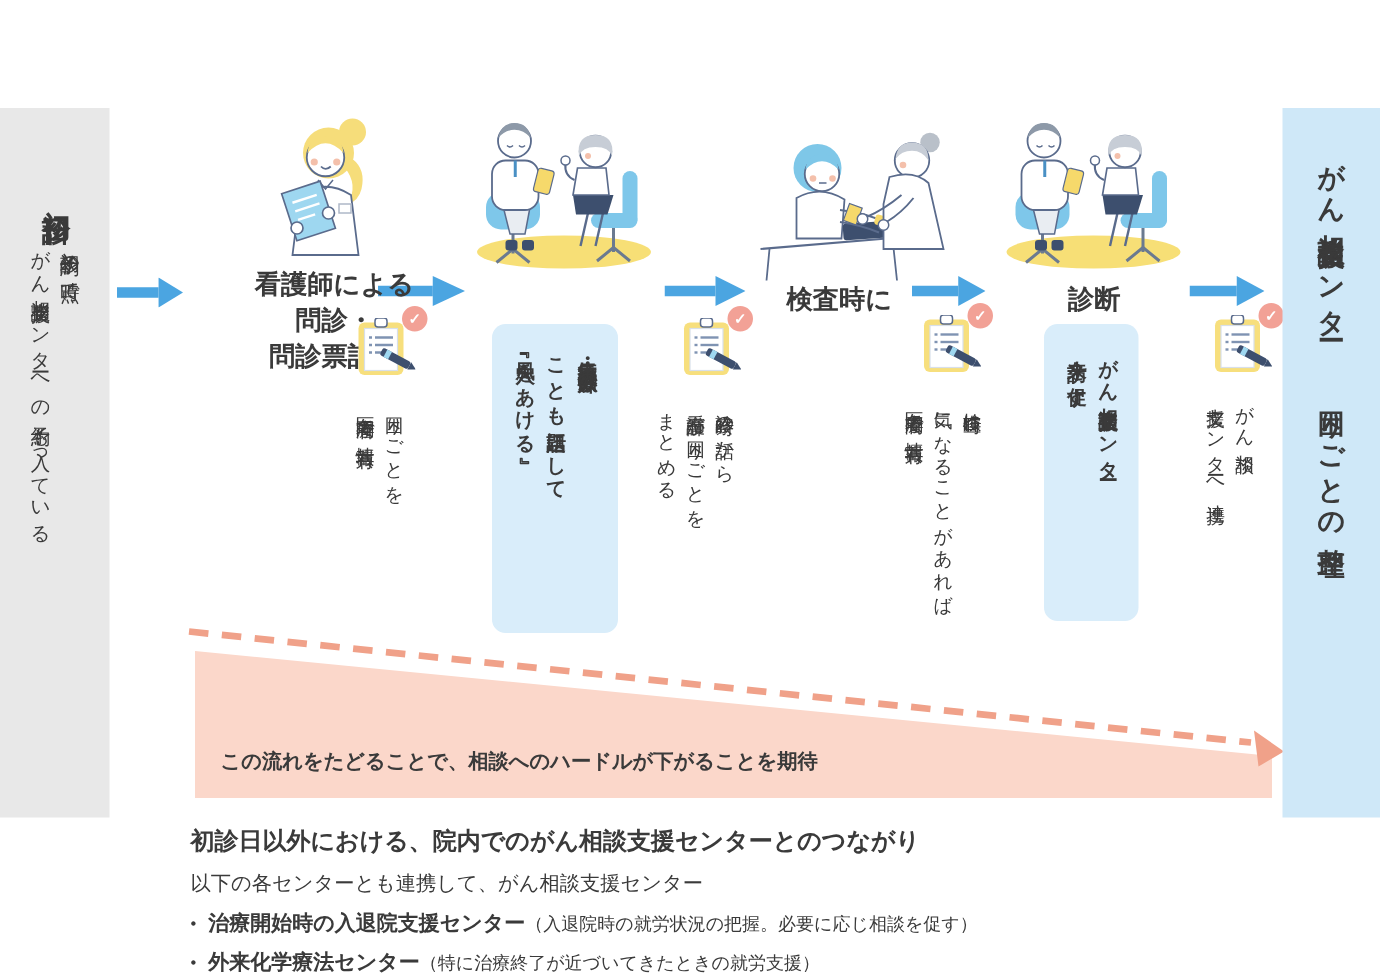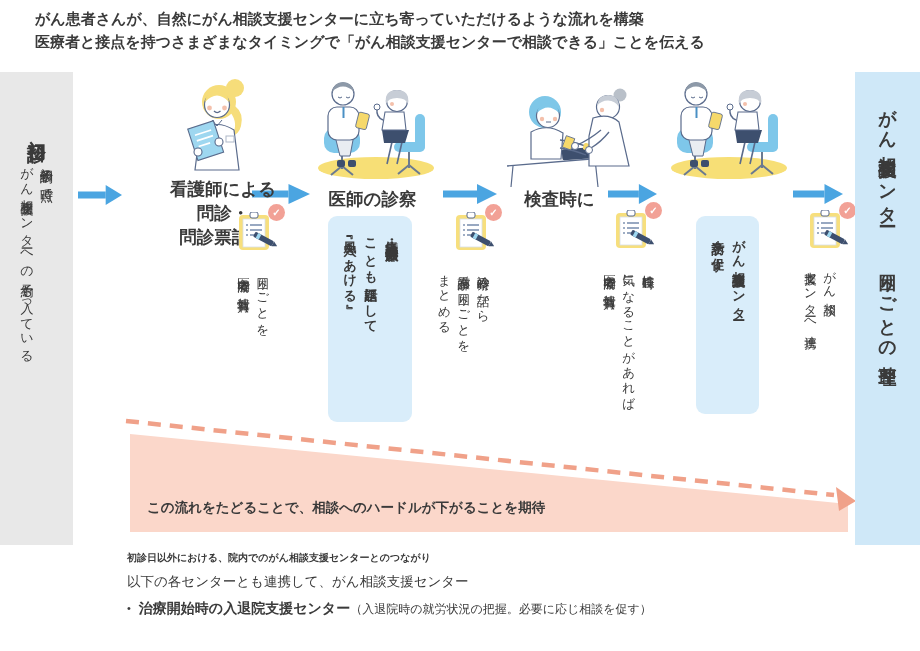--- a/index.html
+++ b/index.html
@@ -19,36 +19,32 @@
   .step-label{position:absolute;font-weight:bold;font-size:17.5px;line-height:24px;text-align:center;white-space:pre-line;}
   .clip{position:absolute;width:44px;height:40px;}
   .badge{position:absolute;width:17px;height:17px;border-radius:50%;background:#f2a196;color:#fff;
          font-size:10px;font-weight:bold;display:flex;align-items:center;justify-content:center;}
   .note{position:absolute;font-size:12.5px;line-height:1.55;letter-spacing:1px;height:170px;}
   .hl-box{position:absolute;background:#d9edfa;border-radius:9px;display:flex;justify-content:center;padding-top:14px;box-sizing:border-box;}
   .hl-text{font-weight:bold;font-size:13px;line-height:1.6;letter-spacing:1px;}
   .wedge-svg{position:absolute;left:0;top:0;pointer-events:none;}
   .wedge-caption{position:absolute;left:147px;top:499px;font-size:13.5px;font-weight:700;color:#3a3a3a;}
   .footer{position:absolute;left:127px;top:551px;}
-  .footer-h{font-size:10px;font-weight:bold;margin-bottom:8px;}
+  .footer-h{font-size:16px;font-weight:bold;margin-bottom:8px;}
   .footer-sub{font-size:13.5px;margin-bottom:9px;}
   .footer-li{font-size:14px;margin-bottom:8px;}
   .footer-li .dot{font-size:11px;margin-right:8px;vertical-align:1px;}
   .footer-li .bname{font-weight:bold;margin-top:40px;}
   .footer-li .bdetail{font-size:12px;}
 </style>
 </head>
 <body>
 
 <div class="canvas">
 
-  <div class="title">
-    <div>がん患者さんが、自然にがん相談支援センターに立ち寄っていただけるような流れを構築</div>
-    <div>医療者と接点を持つさまざまなタイミングで「がん相談支援センターで相談できる」ことを伝える</div>
-  </div>
 
   <div class="bar bar-left">
     <div class="vtext bar-title">初診日</div>
     <div class="vtext bar-desc">初診予約の時点で、
 がん相談支援センターへの予約も入っている</div>
   </div>
 
   <svg class="wedge-svg" width="920" height="651" viewBox="0 0 920 651">
     <polygon points="130,434 848,504 848,532 130,532" fill="#fbd7ca"></polygon>
     <line x1="126" y1="421" x2="834" y2="495" stroke="#f0a189" stroke-width="4.5" stroke-dasharray="13 9"></line>
@@ -187,22 +183,22 @@
     <path d="M71 42 q-7-3 -6-11" stroke="#5a6b8c" stroke-width="1.4" fill="none"></path>
     <circle cx="65" cy="29" r="3" fill="#fff" stroke="#5a6b8c" stroke-width="1"></circle>
     <circle cx="85" cy="23" r="10.5" fill="#fff" stroke="#5a6b8c" stroke-width="1.2"></circle>
     <path d="M74 26 q-2-14 11-14 q13 0 11 14 q-2-6-11-6 q-9 0-11 6z" fill="#c7cdd6"></path>
     <circle cx="80" cy="26" r="2" fill="#f4c0ab"></circle>
   </svg>
 
   <div class="step-label" style="left:128px;top:177px;width:190px;">看護師による
 問診・
 問診票記入</div>
-  <div class="step-label" style="left:310px;top:187px;width:125px;">医師の診察</div>
   <div class="step-label" style="left:502px;top:187px;width:115px;">検査時に</div>
+  <div class="step-label" style="left:672px;top:187px;width:115px;">診断</div>
 
   <svg class="clip" style="left:233px;top:212px;" viewBox="0 0 44 40">
     <rect x="6" y="3" width="30" height="35" rx="4" fill="#f7df7d"></rect>
     <rect x="10" y="7" width="22" height="28" fill="#fff" stroke="#d8dfe9" stroke-width="0.8"></rect>
     <rect x="17" y="0" width="8" height="6" rx="2" fill="#fff" stroke="#5a6b8c" stroke-width="1"></rect>
     <line x1="13" y1="13" x2="15" y2="13" stroke="#7f93b2" stroke-width="1.6"></line>
       <line x1="17" y1="13" x2="29" y2="13" stroke="#7f93b2" stroke-width="1.6"></line>
     <line x1="13" y1="18" x2="15" y2="18" stroke="#7f93b2" stroke-width="1.6"></line>
       <line x1="17" y1="18" x2="29" y2="18" stroke="#7f93b2" stroke-width="1.6"></line>
     <line x1="13" y1="23" x2="15" y2="23" stroke="#7f93b2" stroke-width="1.6"></line>
@@ -294,15 +290,18 @@
     <div class="vtext rbar-t1">がん相談支援センター</div>
     <div class="vtext rbar-t2">困りごとの整理</div>
   </div>
 
   <div class="footer">
     <div class="footer-h">初診日以外における、院内でのがん相談支援センターとのつながり</div>
     <div class="footer-sub">以下の各センターとも連携して、がん相談支援センター</div>
     <div class="footer-li">
       <span class="dot">•</span><span class="bname">治療開始時の入退院支援センター</span><span class="bdetail">（入退院時の就労状況の把握。必要に応じ相談を促す）</span>
     </div>
+    <div class="footer-li">
+      <span class="dot">•</span><span class="bname">外来化学療法センター</span><span class="bdetail">（特に治療終了が近づいてきたときの就労支援）</span>
+    </div>
   </div>
 
 </div>
 
 </body></html>

